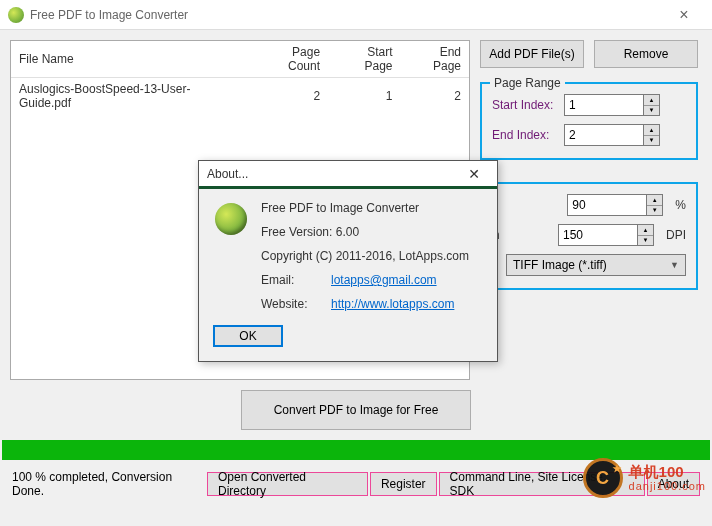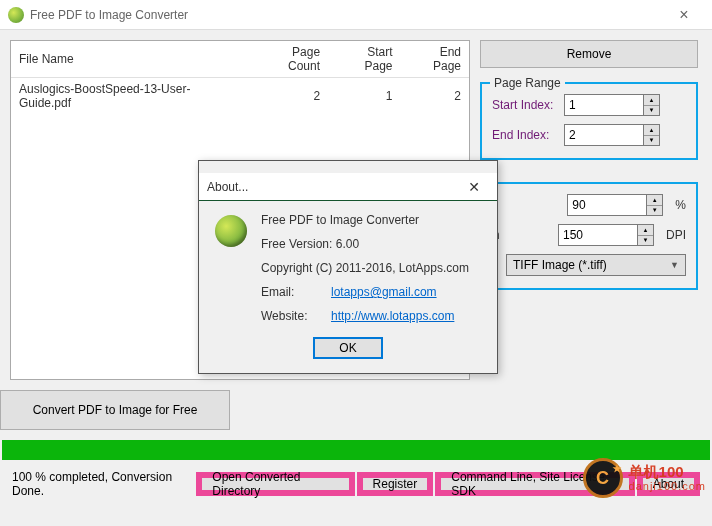--- a/index.html
+++ b/index.html
@@ -31,41 +31,41 @@
 .spinner-wrap { display: flex; align-items: center; }
 .spinner { width: 80px; height: 22px; border: 1px solid #7a7a7a; background: #fff; padding: 0 4px; display: flex; align-items: center; }
 .spinbtns { width: 16px; height: 22px; border: 1px solid #7a7a7a; border-left: none; display: flex; flex-direction: column; background: #e1e1e1; }
 .spinbtns div { flex: 1; display: flex; align-items: center; justify-content: center; font-size: 6px; cursor: pointer; }
 .spinbtns div:first-child { border-bottom: 1px solid #999; }
 .unit { margin-left: 6px; color: #333; }
 
 .dropdown { height: 22px; border: 1px solid #7a7a7a; background: #e1e1e1; display: flex; align-items: center; padding: 0 6px; width: 180px; cursor: pointer; justify-content: space-between; }
 .dropdown .chev { font-size: 9px; color: #555; }
 
-.convert-row { display: flex; padding: 0 0 10px; }
+.convert-row { display: flex; justify-content: center; padding: 0 0 10px; }
 .convert-btn { width: 230px; height: 40px; background: #e1e1e1; border: 1px solid #adadad; display: flex; align-items: center; justify-content: center; cursor: pointer; }
 
 .progress { height: 20px; background: #0bb50b; margin: 0 2px; }
 
 .statusbar { display: flex; align-items: center; justify-content: space-between; padding: 10px 12px 10px; }
 .status-btns { display: flex; gap: 2px; }
-.status-btn { height: 24px; padding: 0 10px; background: #e1e1e1; border: 6px solid #ec4899; display: flex; align-items: center; cursor: pointer; }
+.status-btn { height: 24px; padding: 0 10px; background: #e1e1e1; border: 1px solid #ec4899; display: flex; align-items: center; cursor: pointer; }
 
 
 .about { position: absolute; left: 198px; top: 160px; width: 300px; background: #f0f0f0; border: 1px solid #555; box-shadow: 2px 2px 8px rgba(0,0,0,0.25); }
-.about-title { height: 28px; background: #fff; display: flex; align-items: center; padding: 4px 8px; border-bottom: 1px solid #14532d; margin-top: 12px; }
+.about-title { height: 28px; background: #fff; display: flex; align-items: center; padding: 4px 8px; border-bottom: 3px solid #14532d; }
 .about-title .t { flex: 1; color: #333; }
 .about-title .x { width: 30px; text-align: center; cursor: pointer; color: #333; font-size: 14px; }
 .about-body { padding: 12px 16px 14px; display: flex; gap: 14px; }
 .about-icon { width: 32px; height: 32px; border-radius: 50%; background: radial-gradient(circle at 35% 35%, #d4e857, #7fb53f 60%, #466f1f); flex-shrink: 0; margin-top: 2px; box-shadow: inset -2px -3px 4px rgba(0,0,0,0.3); }
 .about-lines { display: flex; flex-direction: column; gap: 10px; color: #333; }
 .about-lines a { color: #0066cc; text-decoration: underline; cursor: pointer; }
 .about-lines .lblrow { display: flex; gap: 18px; }
 .about-lines .lblrow .lab { width: 52px; }
-.about-ok-row { display: flex; justify-content: center; padding: 0 14px 14px; }
+.about-ok-row { display: flex; justify-content: flex-start; padding: 0 14px 14px; }
 .about-ok { width: 70px; height: 22px; border: 2px solid #0078d7; background: #e1e1e1; display: flex; align-items: center; justify-content: center; cursor: pointer; }
 
 
 .watermark { position: absolute; right: 6px; bottom: 28px; display: flex; align-items: center; gap: 6px; opacity: 0.95; pointer-events: none; }
 .wm-logo { width: 40px; height: 40px; border-radius: 50%; border: 3px solid #c07018; background: #111; display: flex; align-items: center; justify-content: center; color: #f7a53b; font-weight: bold; font-size: 18px; position: relative; }
 .wm-logo::after { content: "★"; position: absolute; right: -2px; top: 2px; font-size: 10px; color: #f7a53b; }
 .wm-text { display: flex; flex-direction: column; line-height: 1.1; }
 .wm-text .cn { color: #d63a1e; font-size: 15px; font-weight: bold; }
 .wm-text .en { color: #d63a1e; font-size: 11px; letter-spacing: 1px; }
 </style>
@@ -96,20 +96,21 @@
           <td class="num">2</td>
           <td class="num">1</td>
           <td class="num">2</td>
         </tr>
       </tbody>
     </table>
   </div>
 
   <div class="sidepanel">
     <div class="btn-row">
+      <div class="btn">Add PDF File(s)</div>
       <div class="btn">Remove</div>
     </div>
 
     <div class="groupbox">
       <div class="legend">Page Range</div>
       <div class="field-row">
         <div class="field-label">Start Index:</div>
         <div class="spinner-wrap">
           <div class="spinner">1</div>
           <div class="spinbtns">

